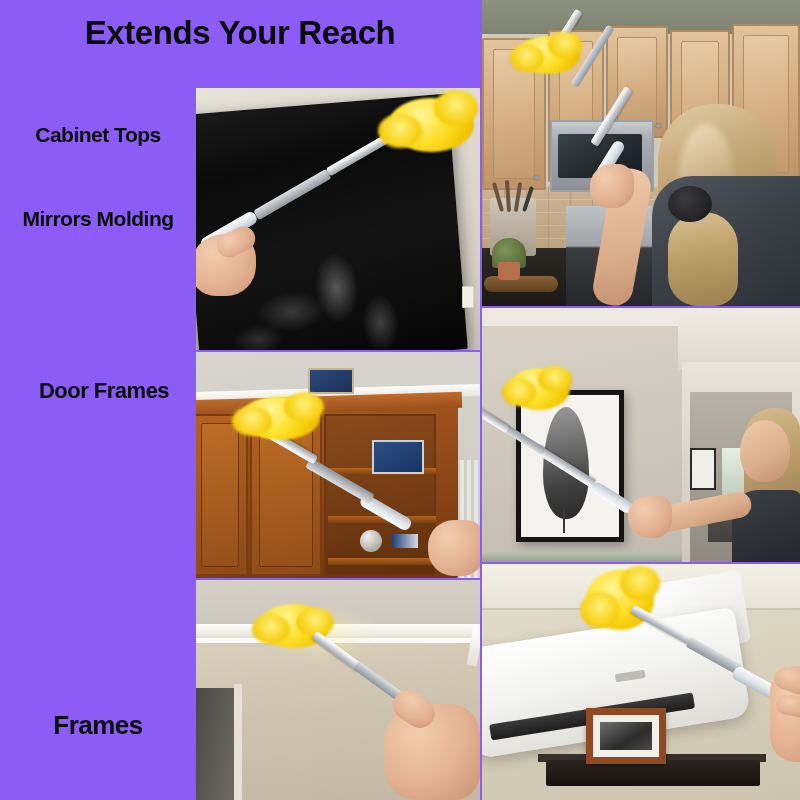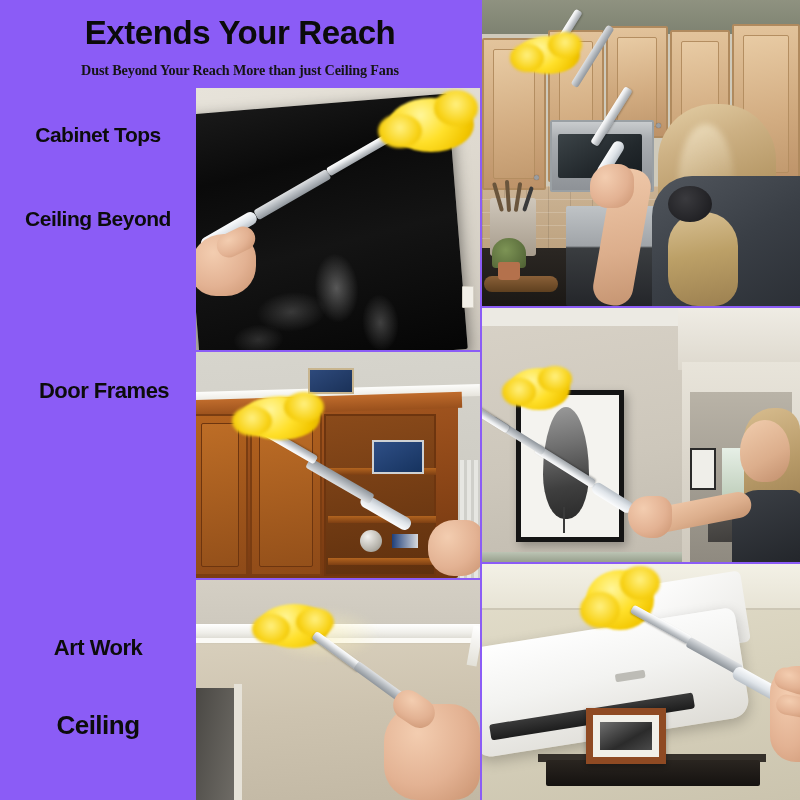--- a/index.html
+++ b/index.html
@@ -236,38 +236,34 @@
 
   
 </style>
 </head>
 <body>
 
 <div id="poster">
 
   <div id="header">
     <div id="main-title">Extends Your Reach</div>
-    <div id="sub-title">Dust Beyond Your Reach More than just Ceiling Fans</div>
   </div>
 
   <div id="feature-list">
     <div class="feature-item" style="top:28px;font-size:21px;">
       <span>Cabinet Tops</span>
     </div>
     <div class="feature-item" style="top:112px;font-size:21px;">
-      <span>Ceiling Beyond</span>
+      <span>Mirrors Molding</span>
     </div>
     <div class="feature-item" style="top:283px;font-size:22px;padding-left:12px;">
       <span>Door Frames</span>
     </div>
-    <div class="feature-item" style="top:540px;font-size:22px;">
-      <span>Art Work</span>
-    </div>
     <div class="feature-item" style="top:615px;font-size:26px;">
-      <span>Ceiling</span>
+      <span>Frames</span>
     </div>
   </div>
 
   <div class="photo" id="photo-tv">
     <div class="ph-inner">
       <div class="r wall"></div>
       <div class="r tv">
         <div class="r glare1"></div>
         <div class="r glare2"></div>
         <div class="r glare3"></div>

